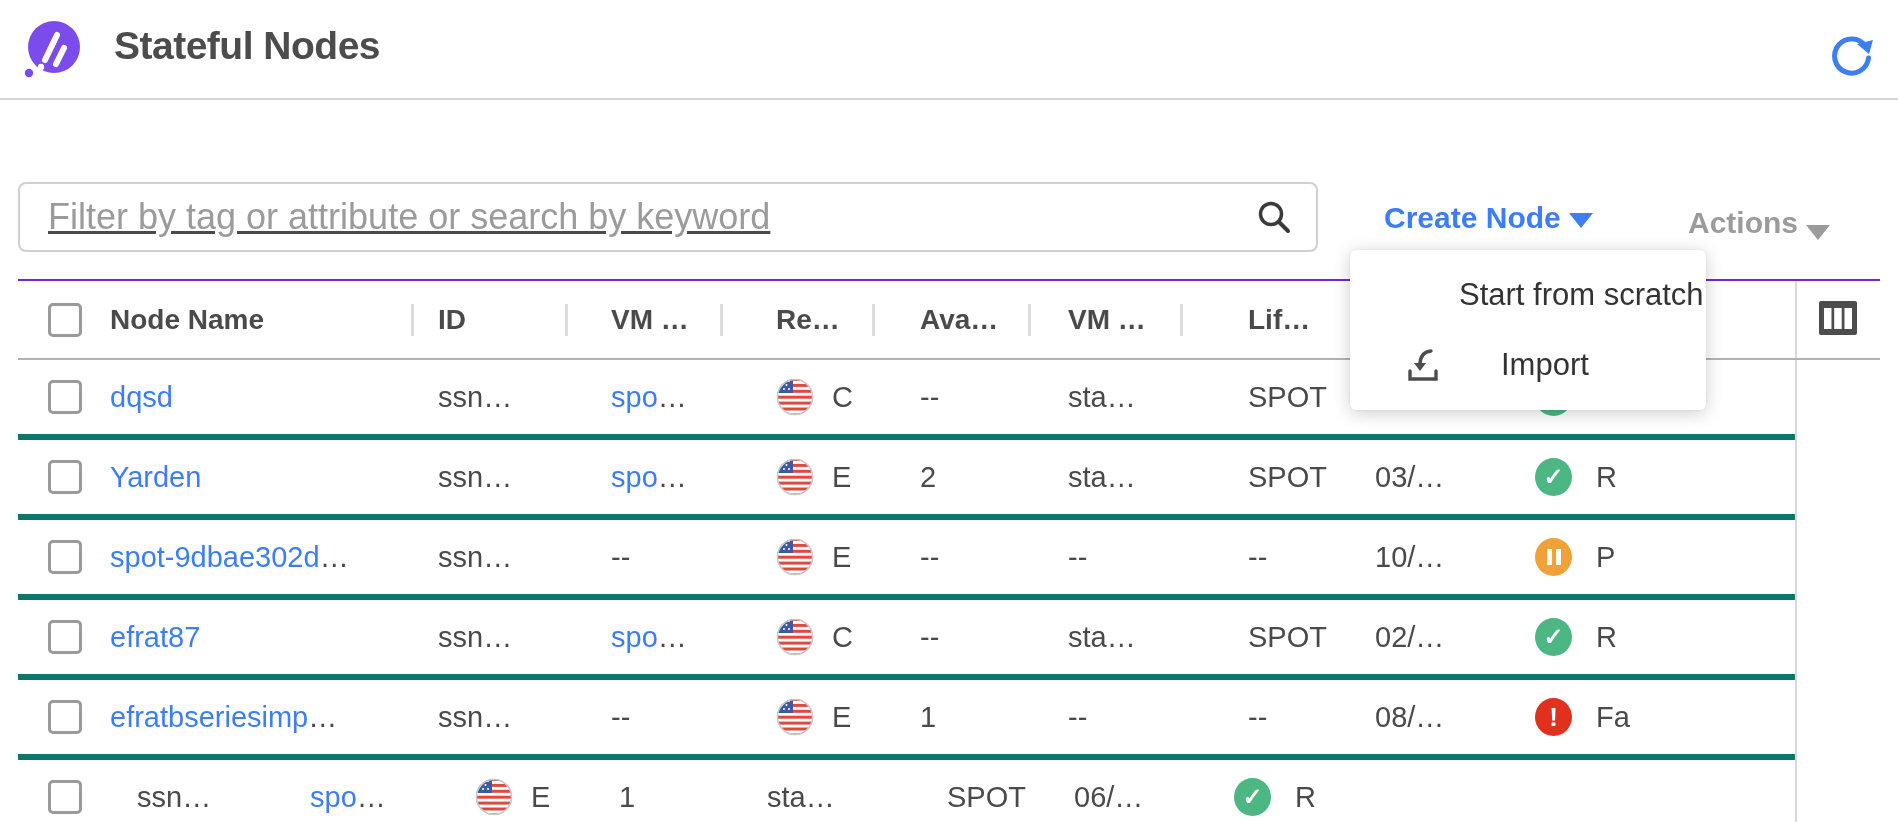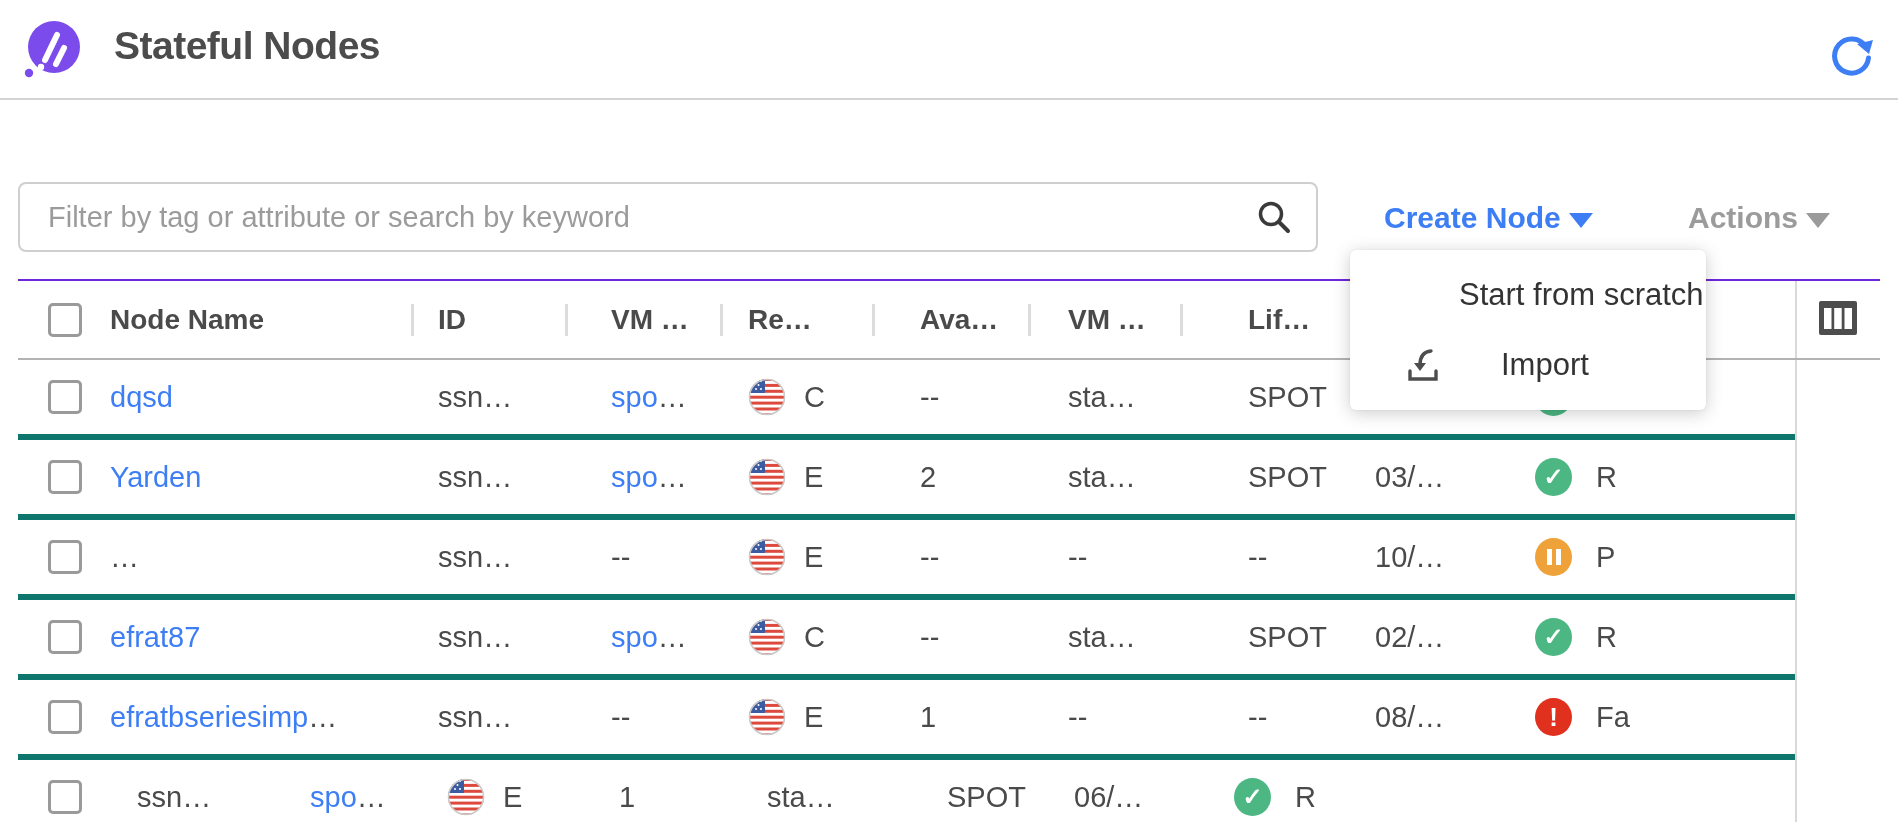--- a/index.html
+++ b/index.html
@@ -12,30 +12,30 @@
     border-bottom: 2px solid #d4d4d4; text-align: center; }
   .logo { position: absolute; left: 24px; top: 20px; width: 56px; height: 58px; }
   .page-title { position: absolute; left: 114px; top: 24px; font-size: 39px;
     font-weight: 700; color: #4c4c4c; letter-spacing: -0.5px; }
   .refresh-btn { position: absolute; right: 22px; top: 32px; width: 48px; height: 48px;
     background: none; border: none; cursor: pointer; }
 
   
   .search-box { position: absolute; left: 18px; top: 182px; width: 1300px; height: 70px; }
   .search-box input { width: 100%; height: 100%; border: 2px solid #cfcfcf; border-radius: 8px;
-    padding: 0 70px 0 28px; font-size: 29px; color: #4a4a4a; outline: none;
-    font-family: "Liberation Sans", sans-serif; }
+    padding: 0 70px 0 28px; font-size: 36px; color: #4a4a4a; outline: none;
+    font-family: "Liberation Sans", sans-serif; text-decoration: underline; }
   .search-box input::placeholder { color: #9b9b9b; }
   .search-icon { position: absolute; right: 26px; top: 17px; }
 
   .ddl-btn { position: absolute; top: 196px; height: 44px; display: flex; align-items: center;
     gap: 8px; background: none; border: none; cursor: pointer;
     font-family: "Liberation Sans", sans-serif; font-size: 30px; font-weight: 700; }
   .create-btn { left: 1384px; color: #3d7ef5; }
-  .actions-btn { left: 1688px; color: #9b9b9b; }
+  .actions-btn { left: 1688px; color: #9b9b9b; align-items: flex-end; }
   .caret { width: 0; height: 0; border-left: 12px solid transparent;
     border-right: 12px solid transparent; border-top: 15px solid currentColor; margin-top: 4px; }
 
   
   .menu { position: absolute; left: 1350px; top: 250px; width: 356px; padding: 10px 9px;
     background: #fff; border-radius: 6px; z-index: 10;
     box-shadow: 0 3px 18px rgba(0,0,0,0.2), 0 0 2px rgba(0,0,0,0.08); }
   .menu-item { display: flex; align-items: center; height: 70px; padding: 0 24px 0 44px;
     gap: 56px; cursor: pointer; }
   .menu-item .label { font-size: 31px; color: #333; white-space: nowrap; }
@@ -47,21 +47,21 @@
   .thead { display: flex; width: 1862px; height: 81px; align-items: center;
     border-top: 2px solid #6d28d9; border-bottom: 2px solid #b3b3b3;
     font-weight: 700; font-size: 28px; color: #4a4a4a; position: relative; }
   .trow { display: flex; width: 1777px; height: 80px; align-items: center;
     border-bottom: 6px solid #0f766e; font-size: 29px; color: #4a4a4a; text-align: right; }
   .cell { flex: none; display: flex; align-items: center; white-space: nowrap; overflow: hidden; }
   .c-sel  { width: 92px;  padding-left: 30px; }
   .c-name { width: 301px; }
   .c-id   { width: 154px; padding-left: 27px; }
   .c-vmn  { width: 155px; padding-left: 46px; }
-  .c-reg  { width: 152px; padding-left: 28px; gap: 18px; }
+  .c-reg  { width: 152px; padding-left: 56px; gap: 18px; }
   .c-azs  { width: 156px; padding-left: 48px; }
   .c-vmc  { width: 152px; padding-left: 40px; }
   .c-lif  { width: 154px; padding-left: 68px; }
   .c-cre  { width: 156px; padding-left: 41px; }
   .c-sta  { width: 305px; padding-left: 45px; gap: 24px; }
   .c-gut  { width: 85px; justify-content: center; }
   .sep { position: relative; }
   .sep::before { content: ""; position: absolute; left: 0; top: 50%; margin-top: -24px;
     width: 3px; height: 48px; background: #dcdcdc; }
   .thead .c-gut { position: absolute; right: 0; top: 0; height: 100%; }
@@ -287,20 +287,21 @@
         <span class="status-dot running"></span>
         <span>R</span>
       </div>
     </div>
 
     <div class="trow">
       <div class="cell c-sel">
           <span class="cb"></span>
         </div>
       <div class="cell c-name">
+          <a class="link">spot-9dbae302d</a>
           <span class="trunc">…</span>
         </div>
       <div class="cell c-id">ssn…</div>
       <div class="cell c-vmn">
           <a class="link"></a>
           <span class="trunc">--</span>
         </div>
       <div class="cell c-reg">
         <svg class="flag" width="38" height="38" viewBox="0 0 38 38">
           <defs>

